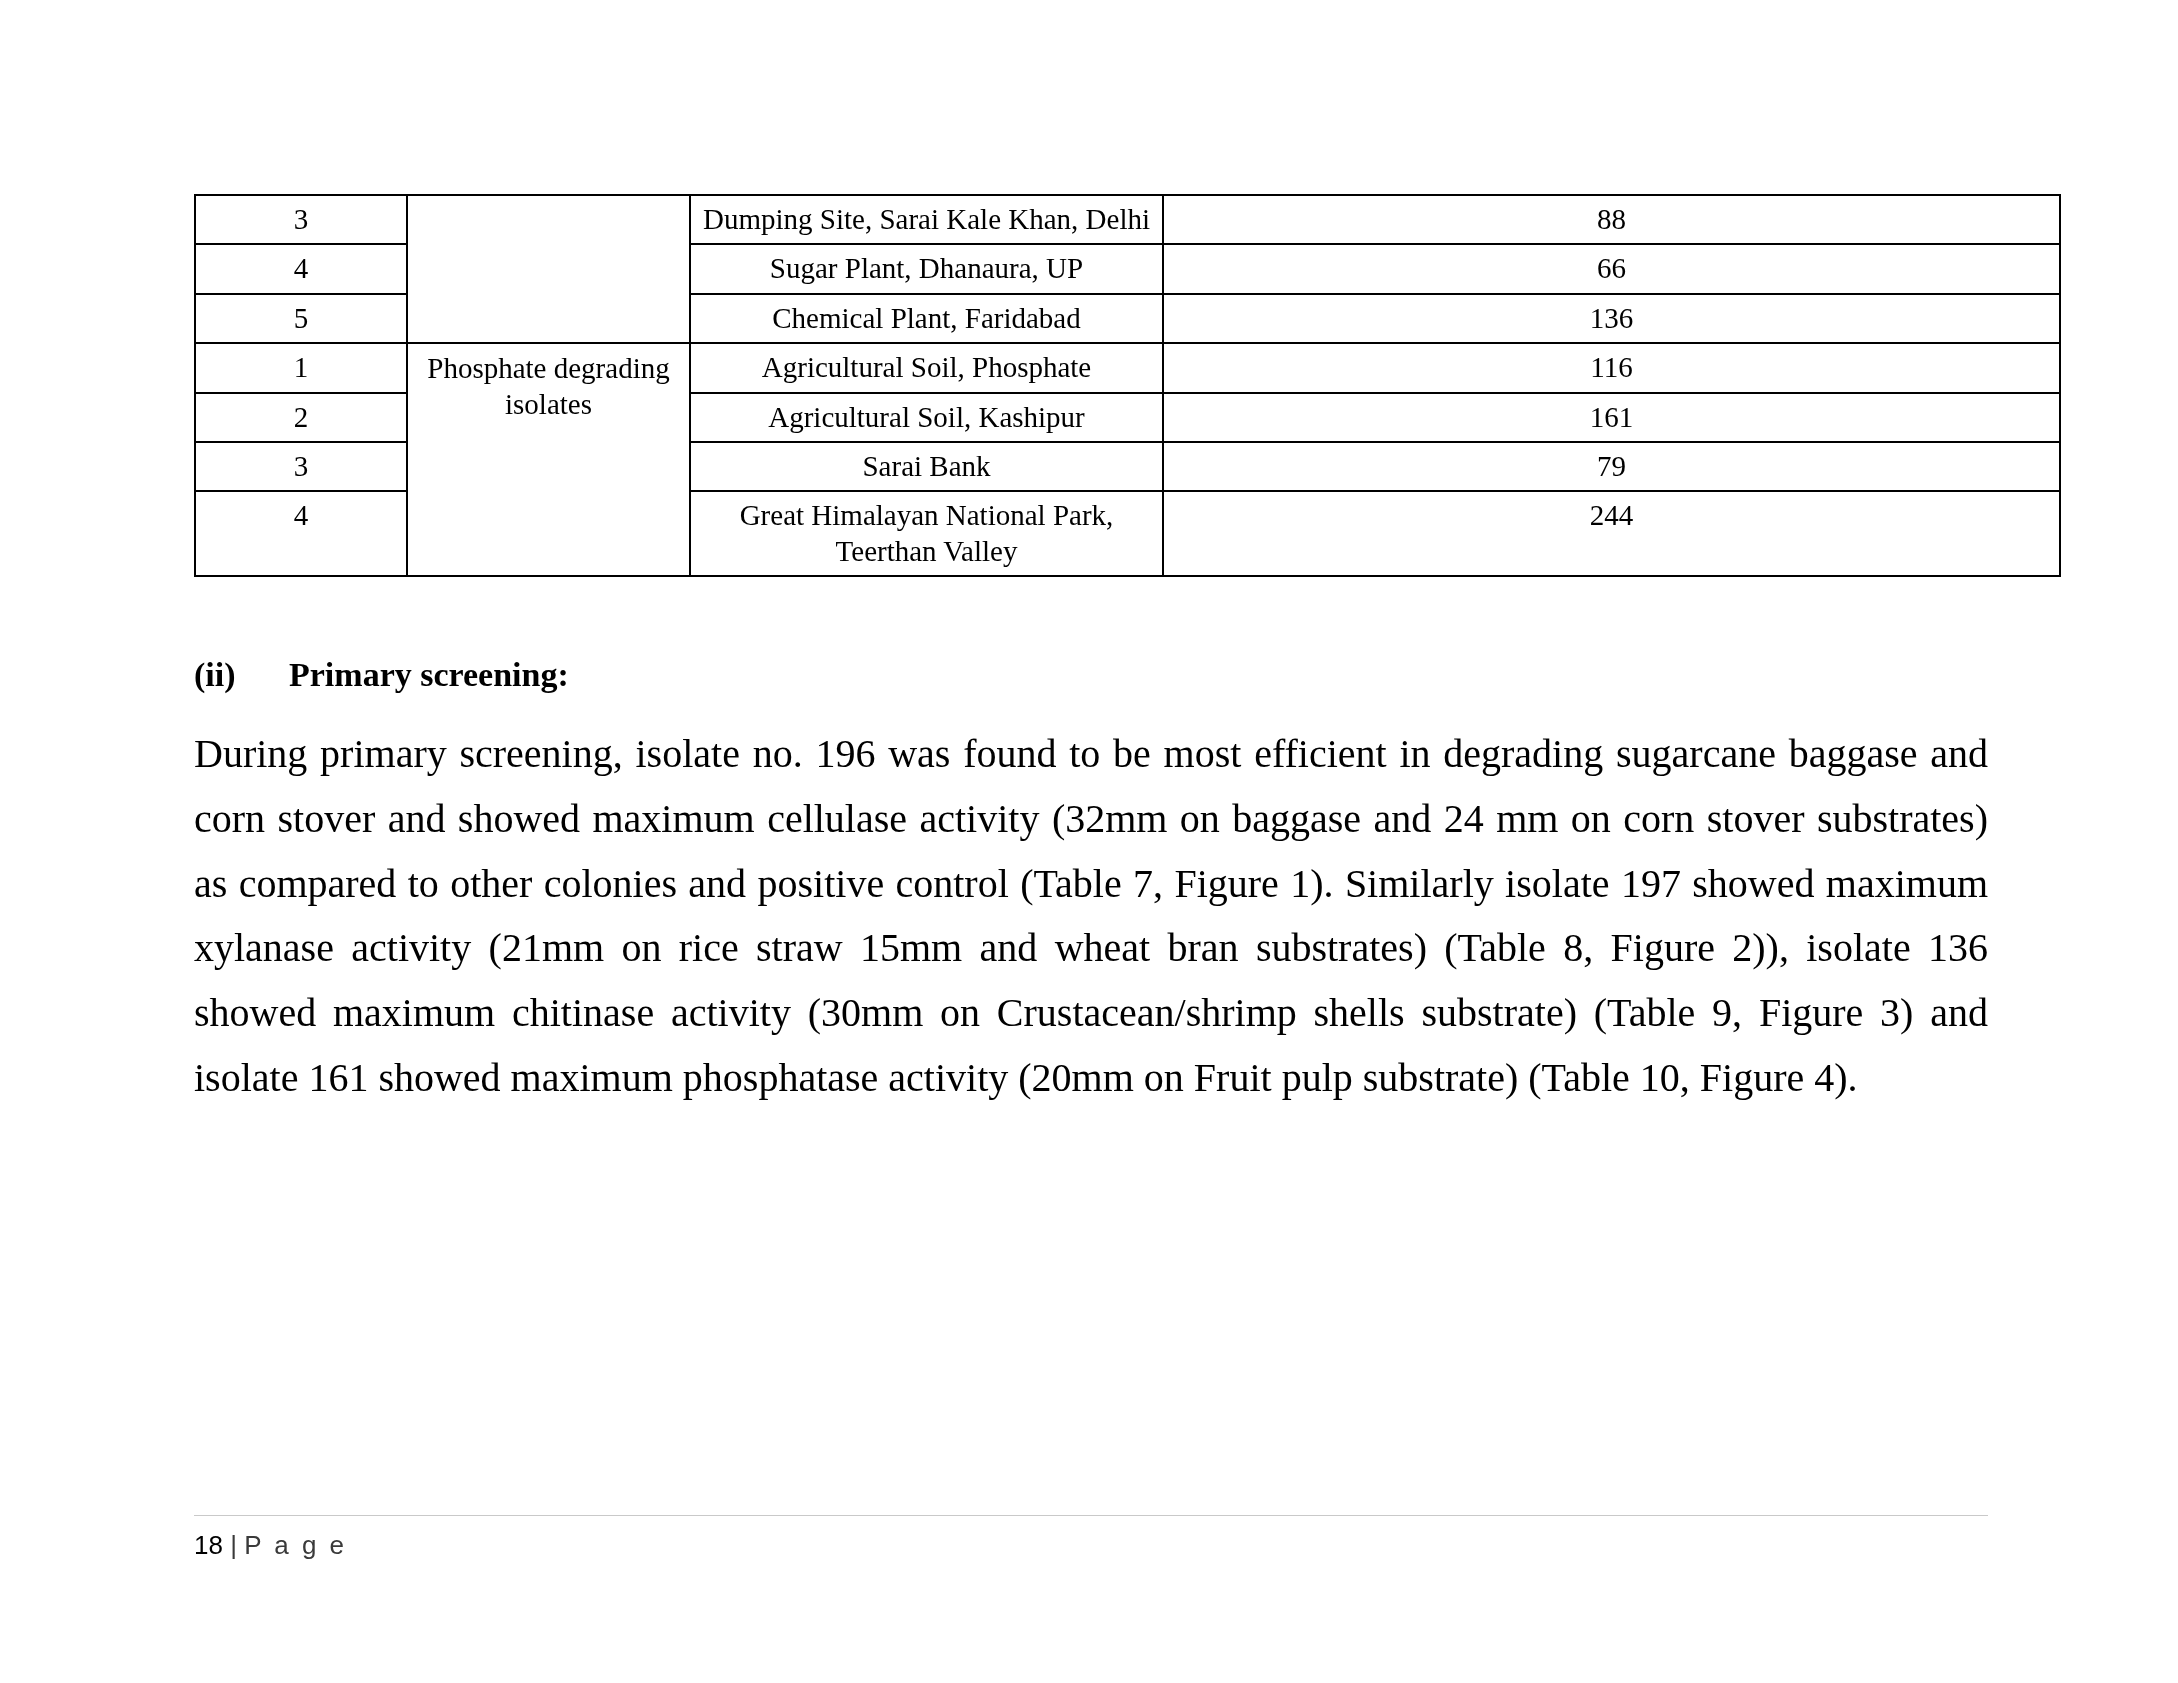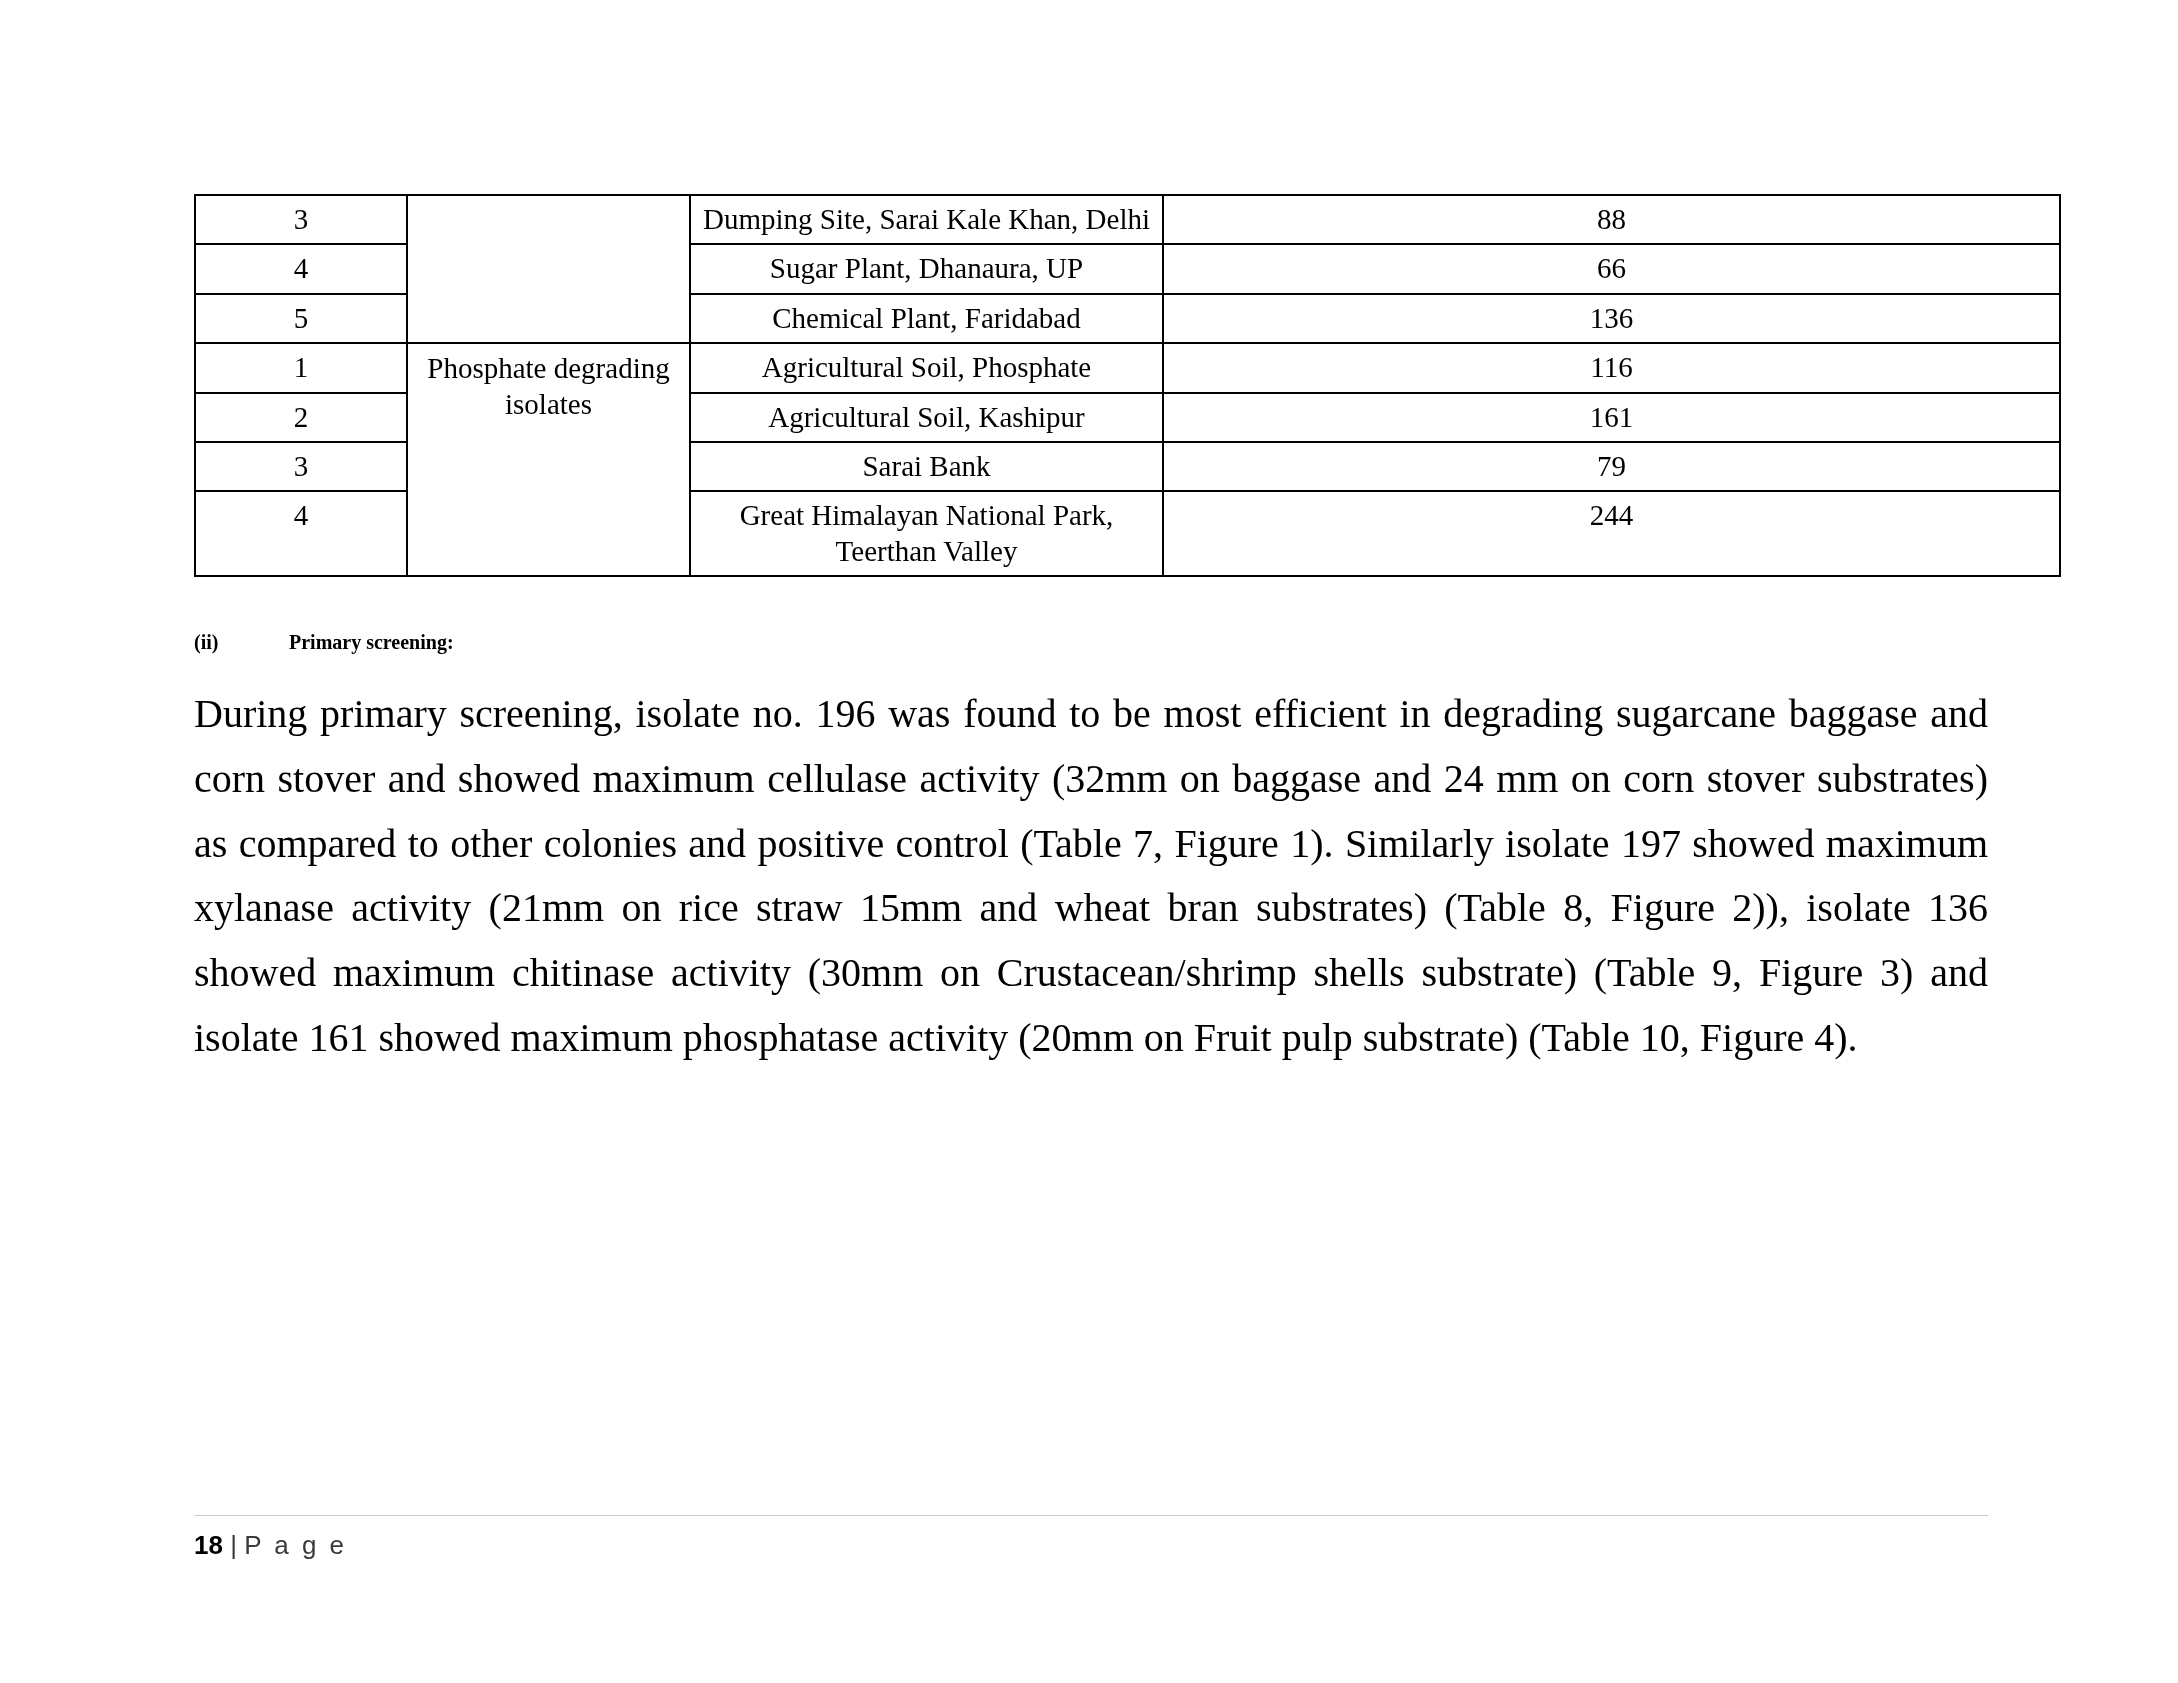--- a/index.html
+++ b/index.html
@@ -50,23 +50,23 @@
   td.col-src  { width: 455px; }
   td.col-val  { width: 879px; border-radius: 23px; }
 
   .grp-label {
     display: block;
     line-height: 1.25;
   }
 
   
   .section-heading {
-    margin-top: 54px;
+    margin-top: 79px;
     font-weight: bold;
-    font-size: 20px;
+    font-size: 34px;
     display: flex;
   }
   .section-heading .num {
     width: 95px;
     flex: 0 0 95px;
   }
   .section-heading .ttl {
     flex: 1;
   }
   p.para {
@@ -89,21 +89,21 @@
     width: 1794px;
     height: 0;
   }
   .footer-text {
     margin-top: 14px;
     font-size: 26px;
     font-family: "Liberation Sans", sans-serif;
     color: #3a3a3a;
   }
   .footer-text .pg-num {
-    font-weight: bold;
+    font-weight: normal;
     color: #000000;
   }
   .footer-text .pg-word {
     letter-spacing: 3px;
     text-align: center;
   }
 </style>
 </head>
 <body>
 

